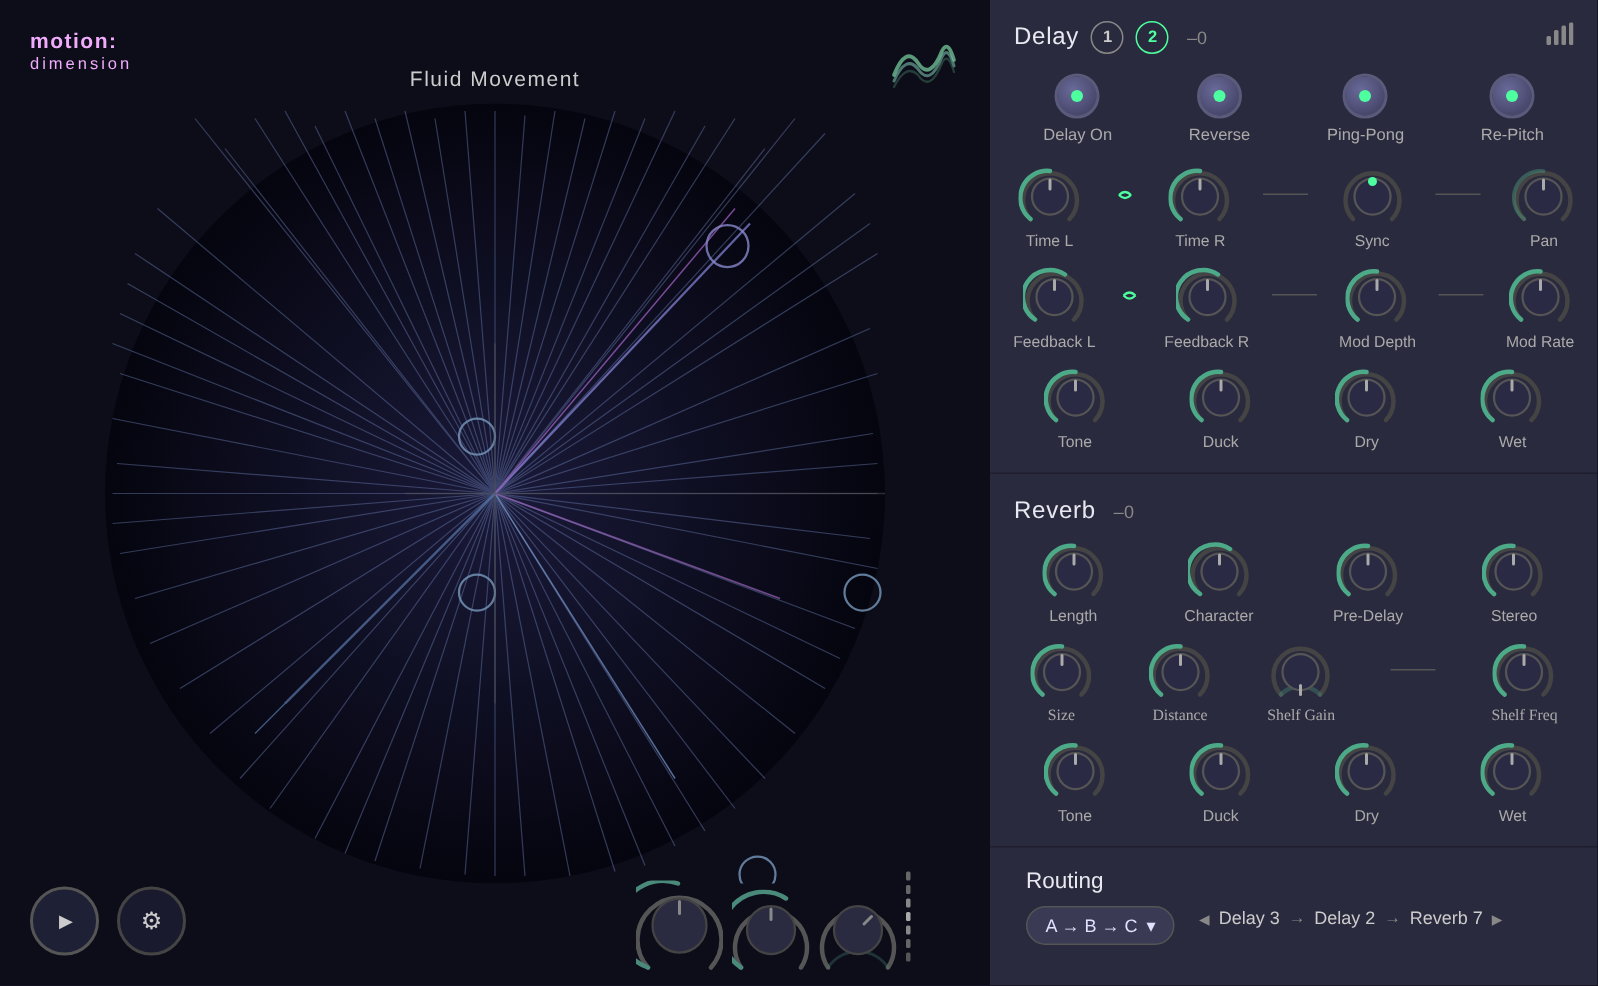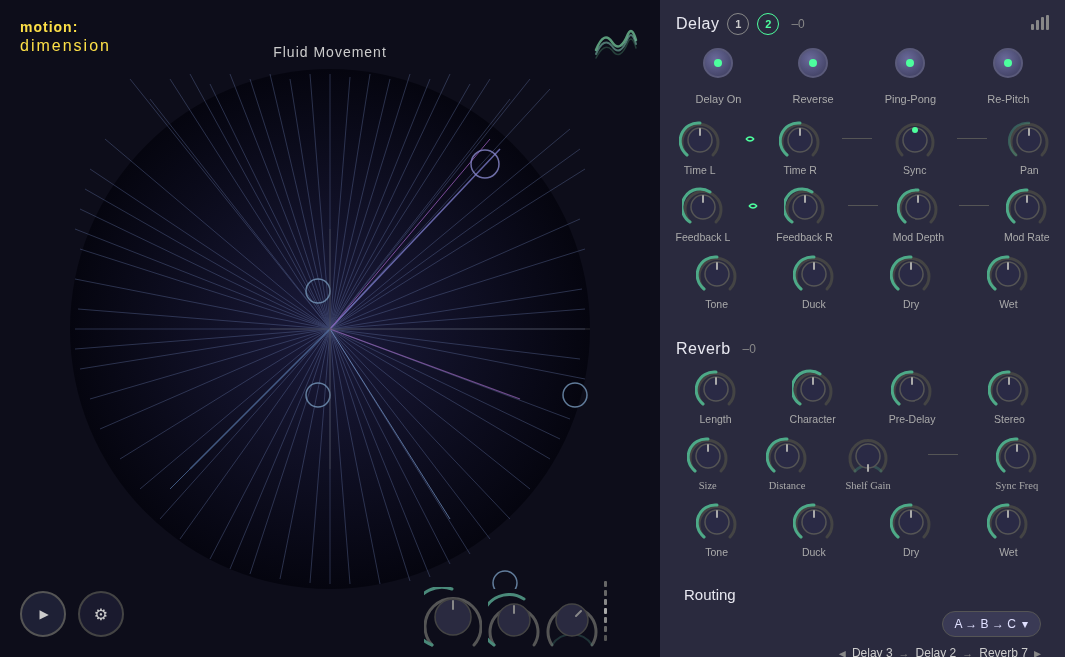--- a/index.html
+++ b/index.html
@@ -19,21 +19,21 @@
       background: #0d0d1a;
       position: relative;
       flex-shrink: 0;
       overflow: hidden;
     }
 
     .logo {
       position: absolute;
       top: 18px;
       left: 20px;
-      color: #fde047;
+      color: #f0abfc;
       font-size: 13px;
       font-weight: 300;
       line-height: 1.3;
       letter-spacing: 0.5px;
     }
     .logo span {
       display: block;
       font-weight: 600;
       font-size: 14px;
       letter-spacing: 1px;
@@ -157,21 +157,21 @@
     .toggle-row {
       display: flex;
       justify-content: space-around;
       padding: 6px 10px 10px 10px;
     }
 
     .toggle-item {
       display: flex;
       flex-direction: column;
       align-items: center;
-      gap: 15px;
+      gap: 5px;
     }
 
     .toggle-dot {
       width: 30px;
       height: 30px;
       border-radius: 50%;
       border: 2px solid #5a5a7a;
       background: radial-gradient(circle at 40% 35%, #6a6a9a, #3a3a5a);
       position: relative;
       cursor: pointer;
@@ -227,23 +227,22 @@
 
     .routing-title {
       color: #e8e8f0;
       font-size: 15px;
       font-weight: 500;
       margin-bottom: 8px;
     }
 
     .routing-bar {
       display: flex;
-      align-items: flex-end;
+      align-items: flex-start;
       gap: 8px;
-      flex-direction: column;
     }
 
     .routing-dropdown {
       background: #3a3a55;
       border: 1px solid #555;
       border-radius: 20px;
       padding: 5px 12px;
       color: #e0e0ff;
       font-size: 12px;
       cursor: pointer;
@@ -262,21 +261,21 @@
       font-size: 11px;
     }
   </style>
 </head>
 <body>
 
 <div class="left-panel">
 
   <div class="logo">
     <span>motion:</span>
-    <span style="font-weight:300; font-size:16px; letter-spacing:2px;">dimension</span>
+    <span style="font-weight:300; font-size:11px; letter-spacing:2px;">dimension</span>
   </div>
 
   <div class="preset-name">Fluid Movement</div>
 
   <svg class="wave-icon" viewBox="0 0 48 38" fill="none">
     <path d="M4 28 Q12 8 20 20 Q28 32 36 12 Q40 4 44 18" stroke="#5a9a7a" stroke-width="2.5" fill="none" stroke-linecap="round"></path>
     <path d="M4 32 Q12 14 20 24 Q28 36 36 16 Q40 8 44 22" stroke="#7abcaa" stroke-width="2" fill="none" stroke-linecap="round" opacity="0.6"></path>
     <path d="M4 36 Q12 20 20 28 Q28 40 36 20 Q40 12 44 26" stroke="#4a8a6a" stroke-width="1.5" fill="none" stroke-linecap="round" opacity="0.4"></path>
   </svg>
 
@@ -681,21 +680,21 @@
       <span class="knob-label">Shelf Gain</span>
     </div>
     <div style="width:30px; height:1px; background:#555; margin-bottom:18px;"></div>
     <div class="knob-cell">
       <svg class="knob-svg" viewBox="0 0 42 42">
         <path d="M8 36 A18 18 0 1 1 34 36" stroke="#444" stroke-width="3" fill="none" stroke-linecap="round"></path>
         <path d="M8 36 A18 18 0 0 1 21 4" stroke="#4daa88" stroke-width="3" fill="none" stroke-linecap="round"></path>
         <circle cx="21" cy="21" r="12" fill="#2a2a45" stroke="#555" stroke-width="1.5"></circle>
         <line x1="21" y1="10" x2="21" y2="16" stroke="#aaa" stroke-width="2" stroke-linecap="round"></line>
       </svg>
-      <span class="knob-label">Sync Freq</span>
+      <span class="knob-label">Shelf Freq</span>
     </div>
   </div>
 
   <div style="display:flex; align-items:center; justify-content:space-around; padding: 2px 8px 10px 8px;">
     <div class="knob-cell">
       <svg class="knob-svg" viewBox="0 0 42 42">
         <path d="M8 36 A18 18 0 1 1 34 36" stroke="#444" stroke-width="3" fill="none" stroke-linecap="round"></path>
         <path d="M8 36 A18 18 0 0 1 21 4" stroke="#4daa88" stroke-width="3" fill="none" stroke-linecap="round"></path>
         <circle cx="21" cy="21" r="12" fill="#2a2a45" stroke="#555" stroke-width="1.5"></circle>
         <line x1="21" y1="10" x2="21" y2="16" stroke="#aaa" stroke-width="2" stroke-linecap="round"></line>

